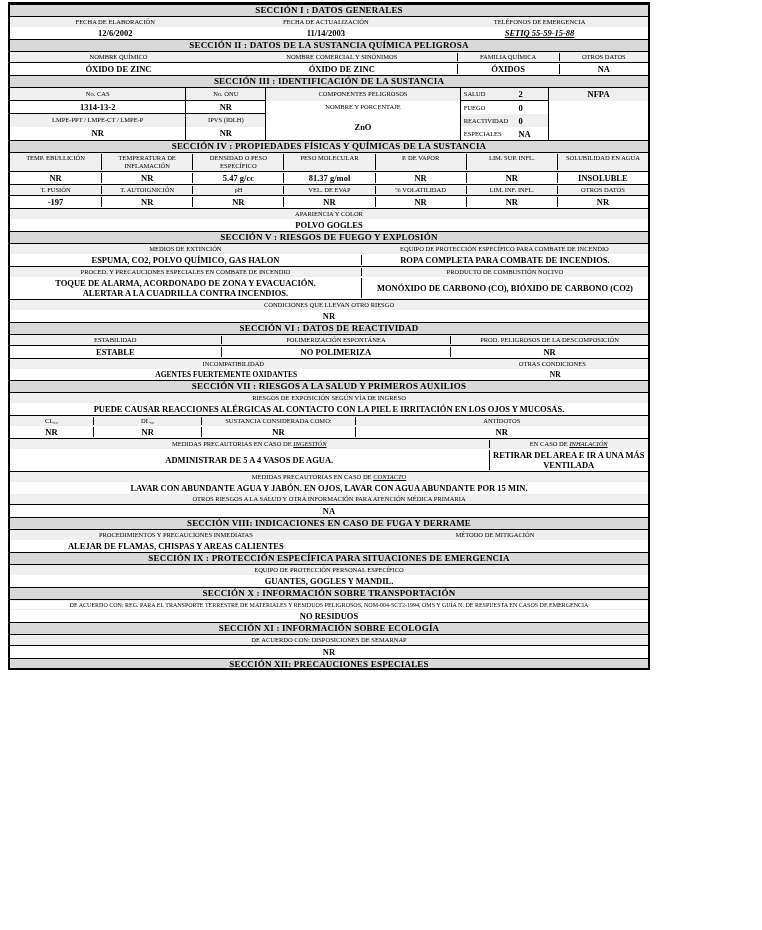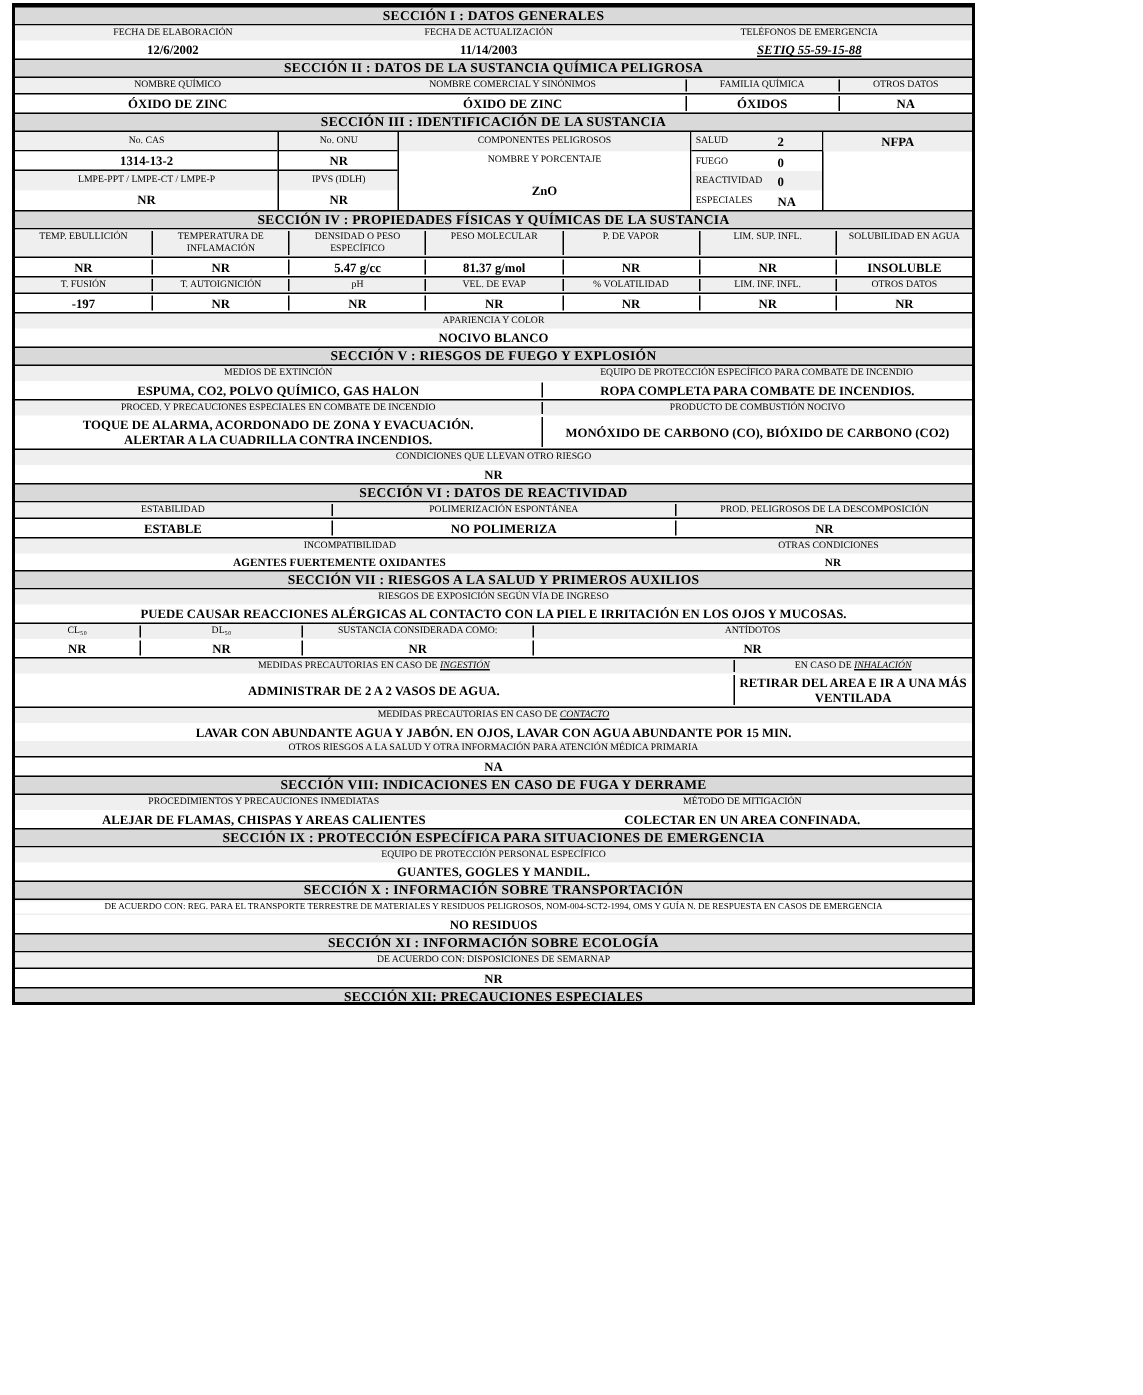--- a/index.html
+++ b/index.html
@@ -138,21 +138,21 @@
     <div class="bl">NR</div>
     <div class="bl">NR</div>
     <div class="bl">NR</div>
     <div class="bl">NR</div>
     <div class="bl">NR</div>
   </div>
   <div class="row lbl bt">
     <div style="width:100%">APARIENCIA Y COLOR</div>
   </div>
   <div class="row val">
-    <div style="width:100%">NOCIVO BLANCO</div>
+    <div style="width:100%">POLVO GOGLES</div>
   </div>
 
   <div class="sec">SECCIÓN V : RIESGOS DE FUEGO Y EXPLOSIÓN</div>
   <div class="row lbl">
     <div style="width:55%">MEDIOS DE EXTINCIÓN</div>
     <div style="width:45%">EQUIPO DE PROTECCIÓN ESPECÍFICO PARA COMBATE DE INCENDIO</div>
   </div>
   <div class="row val">
     <div style="width:55%">ESPUMA, CO2, POLVO QUÍMICO, GAS HALON</div>
     <div style="width:45%" class="bl">ROPA COMPLETA PARA COMBATE DE INCENDIOS.</div>
@@ -216,21 +216,21 @@
   </div>
   <div class="row lbl bt">
     <div style="width:75%">
       <span>MEDIDAS PRECAUTORIAS EN CASO DE </span><span class="it">INGESTIÓN</span>
     </div>
     <div style="width:25%" class="bl">
       <span>EN CASO DE </span><span class="it">INHALACIÓN</span>
     </div>
   </div>
   <div class="row val">
-    <div style="width:75%;display:flex;align-items:center;justify-content:center">ADMINISTRAR DE 2 A 2 VASOS DE AGUA.</div>
+    <div style="width:75%;display:flex;align-items:center;justify-content:center">ADMINISTRAR DE 5 A 4 VASOS DE AGUA.</div>
     <div style="width:25%" class="bl">RETIRAR DEL AREA E IR A UNA MÁS VENTILADA</div>
   </div>
   <div class="row lbl bt">
     <div style="width:100%">
       <span>MEDIDAS PRECAUTORIAS EN CASO DE </span><span class="it">CONTACTO</span>
     </div>
   </div>
   <div class="row val">
     <div style="width:100%">LAVAR CON ABUNDANTE AGUA Y JABÓN. EN OJOS, LAVAR CON AGUA ABUNDANTE POR 15 MIN.</div>
   </div>
@@ -241,21 +241,20 @@
     <div style="width:100%">NA</div>
   </div>
 
   <div class="sec">SECCIÓN VIII: INDICACIONES EN CASO DE FUGA Y DERRAME</div>
   <div class="row lbl">
     <div style="width:52%">PROCEDIMIENTOS Y PRECAUCIONES INMEDIATAS</div>
     <div style="width:48%">MÉTODO DE MITIGACIÓN</div>
   </div>
   <div class="row val">
     <div style="width:52%">ALEJAR DE FLAMAS, CHISPAS Y AREAS CALIENTES</div>
-    <div style="width:48%">COLECTAR EN UN AREA CONFINADA.</div>
   </div>
 
   <div class="sec">SECCIÓN IX : PROTECCIÓN ESPECÍFICA PARA SITUACIONES DE EMERGENCIA</div>
   <div class="row lbl">
     <div style="width:100%">EQUIPO DE PROTECCIÓN PERSONAL ESPECÍFICO</div>
   </div>
   <div class="row val">
     <div style="width:100%">GUANTES, GOGLES Y MANDIL.</div>
   </div>
 

